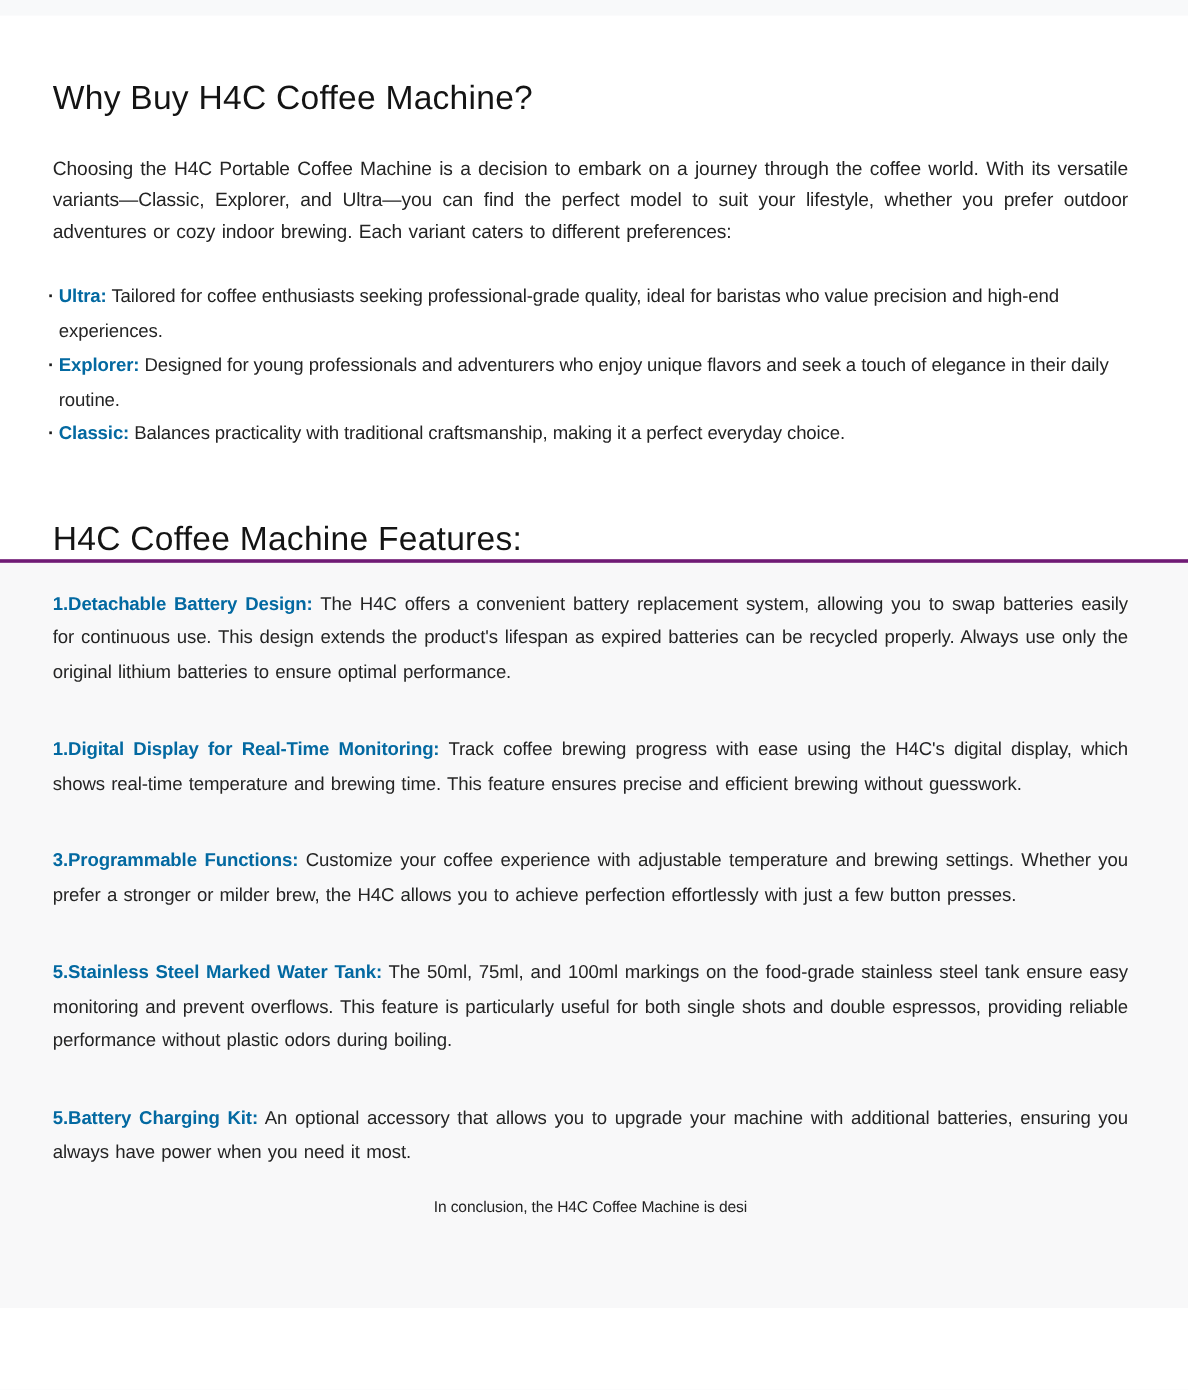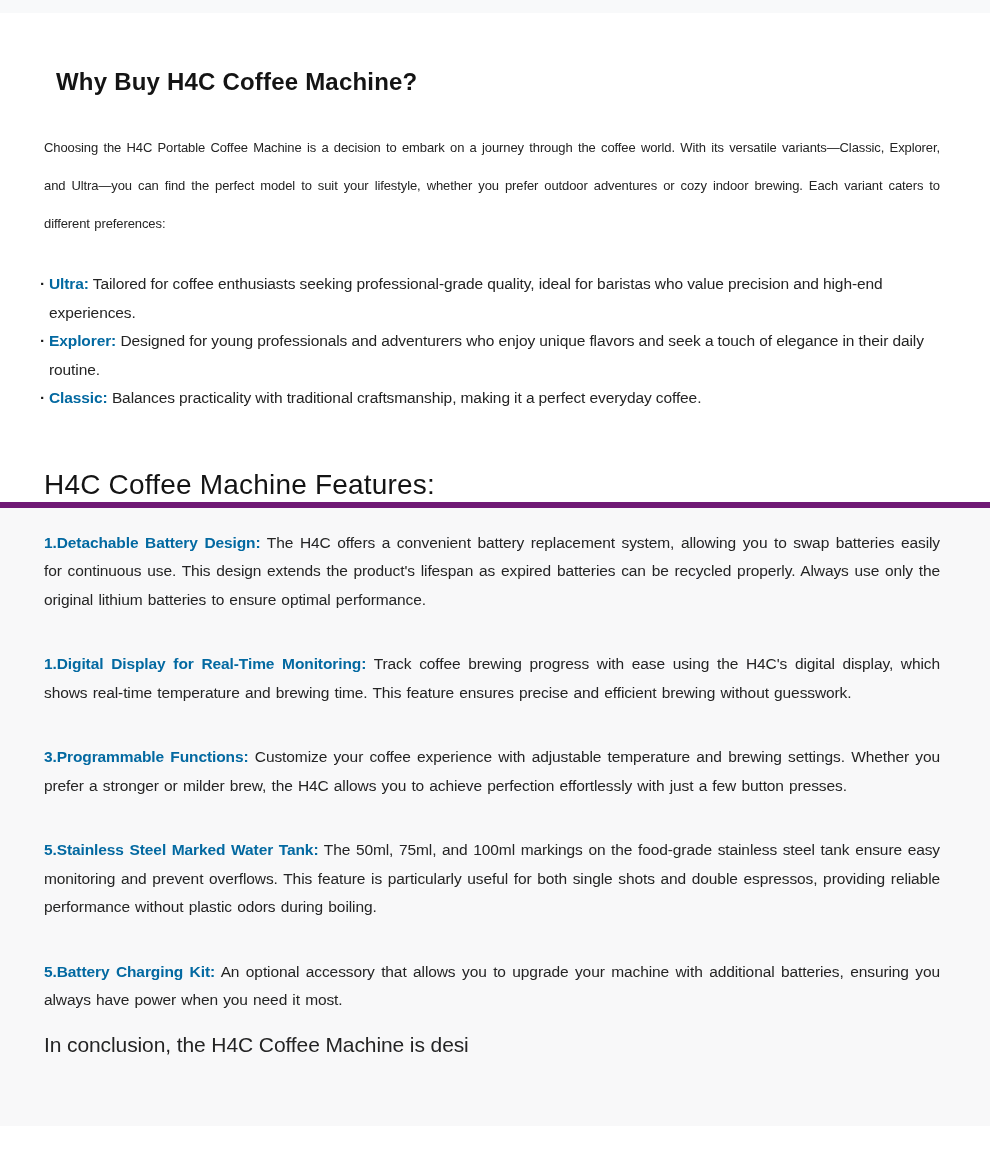--- a/index.html
+++ b/index.html
@@ -18,31 +18,31 @@
   .top-strip {
     width: 100%;
     height: 13px;
     background: #f8f9fa;
   }
   .upper {
     padding: 0 50px 0 44px;
     background: #ffffff;
   }
   h1.page-title {
-    margin: 52px 0 0 12px;
-    font-size: 24px;
+    margin: 52px 0 0 0;
+    font-size: 28px;
     line-height: 34px;
-    font-weight: 700;
+    font-weight: 400;
     color: #141414;
     letter-spacing: 0.2px;
   }
   p.intro {
     margin: 30px 0 0 0;
-    font-size: 13px;
-    line-height: 38px;
+    font-size: 16px;
+    line-height: 26px;
     text-align: justify;
     letter-spacing: -0.1px;
     word-spacing: 1px;
   }
   ul.variants {
     list-style: none;
     margin: 27px 0 0 -4px;
     padding: 0;
     font-size: 15.5px;
     line-height: 28.5px;
@@ -71,39 +71,40 @@
     line-height: 34px;
     font-weight: 400;
     color: #141414;
     letter-spacing: 0.2px;
   }
   .features-section {
     box-sizing: border-box;
     width: 100%;
     height: 624px;
     background: #f8f8f9;
-    border-top: 6px solid #701a75;
+    border-top: 3px solid #701a75;
     padding: 21px 50px 0 44px;
   }
   .feature {
     margin: 0 0 36px 0;
     font-size: 15.5px;
     line-height: 28.5px;
     text-align: justify;
     letter-spacing: -0.1px;
     word-spacing: 1px;
   }
   .feature.feature-last {
     margin-bottom: 4px;
   }
   p.conclusion {
     margin: 16px 0 0 0;
-    font-size: 21px;
+    font-size: 13px;
     line-height: 28.5px;
     letter-spacing: -0.1px;
+    text-align: center;
   }
 </style>
 </head>
 <body>
 
 <div class="top-strip"></div>
 
 <div class="upper">
   <h1 class="page-title">Why Buy H4C Coffee Machine?</h1>
 
@@ -116,21 +117,21 @@
       <span>Tailored for coffee enthusiasts seeking professional-grade quality, ideal for baristas who value precision and high-end experiences.</span>
     </li>
     <li>
       <span class="marker">·</span>
       <strong>Explorer:</strong>
       <span>Designed for young professionals and adventurers who enjoy unique flavors and seek a touch of elegance in their daily routine.</span>
     </li>
     <li>
       <span class="marker">·</span>
       <strong>Classic:</strong>
-      <span>Balances practicality with traditional craftsmanship, making it a perfect everyday coffee.</span>
+      <span>Balances practicality with traditional craftsmanship, making it a perfect everyday choice.</span>
     </li>
   </ul>
 
   <h2 class="features-title">H4C Coffee Machine Features:</h2>
 </div>
 
 <div class="features-section">
   <p class="feature">
     <strong>1.Detachable Battery Design:</strong>
     <span>The H4C offers a convenient battery replacement system, allowing you to swap batteries easily for continuous use. This design extends the product's lifespan as expired batteries can be recycled properly. Always use only the original lithium batteries to ensure optimal performance.</span>

